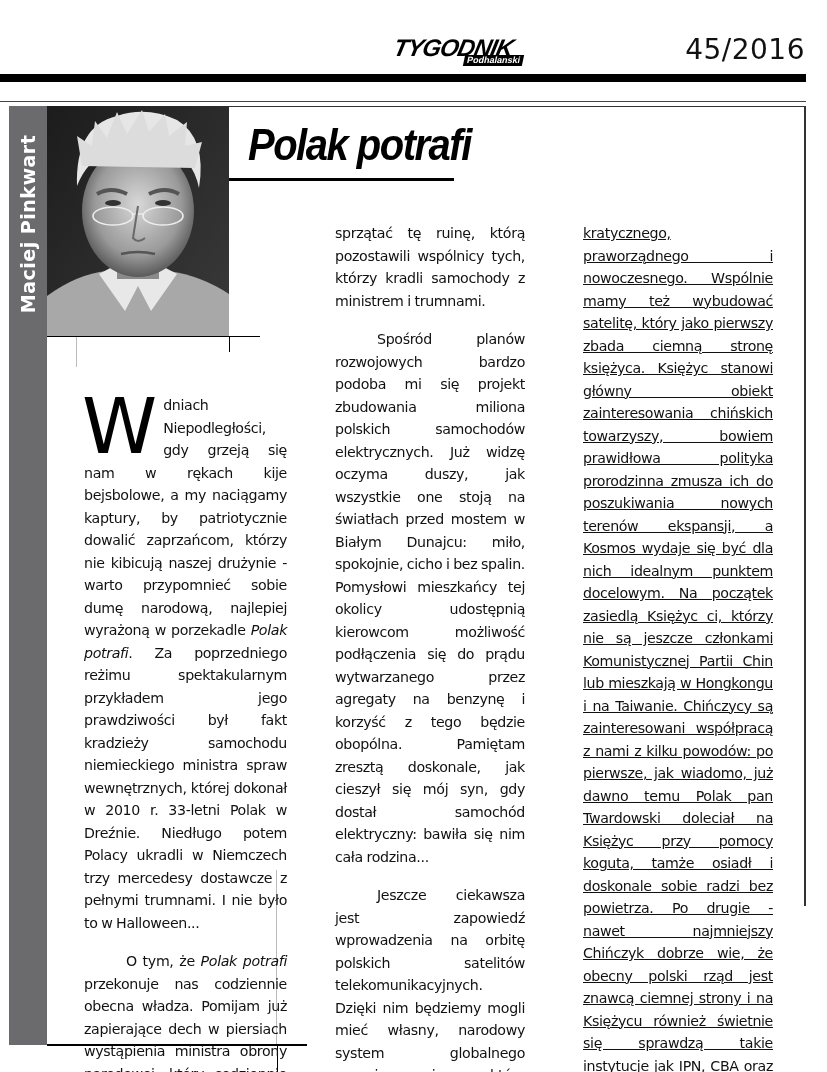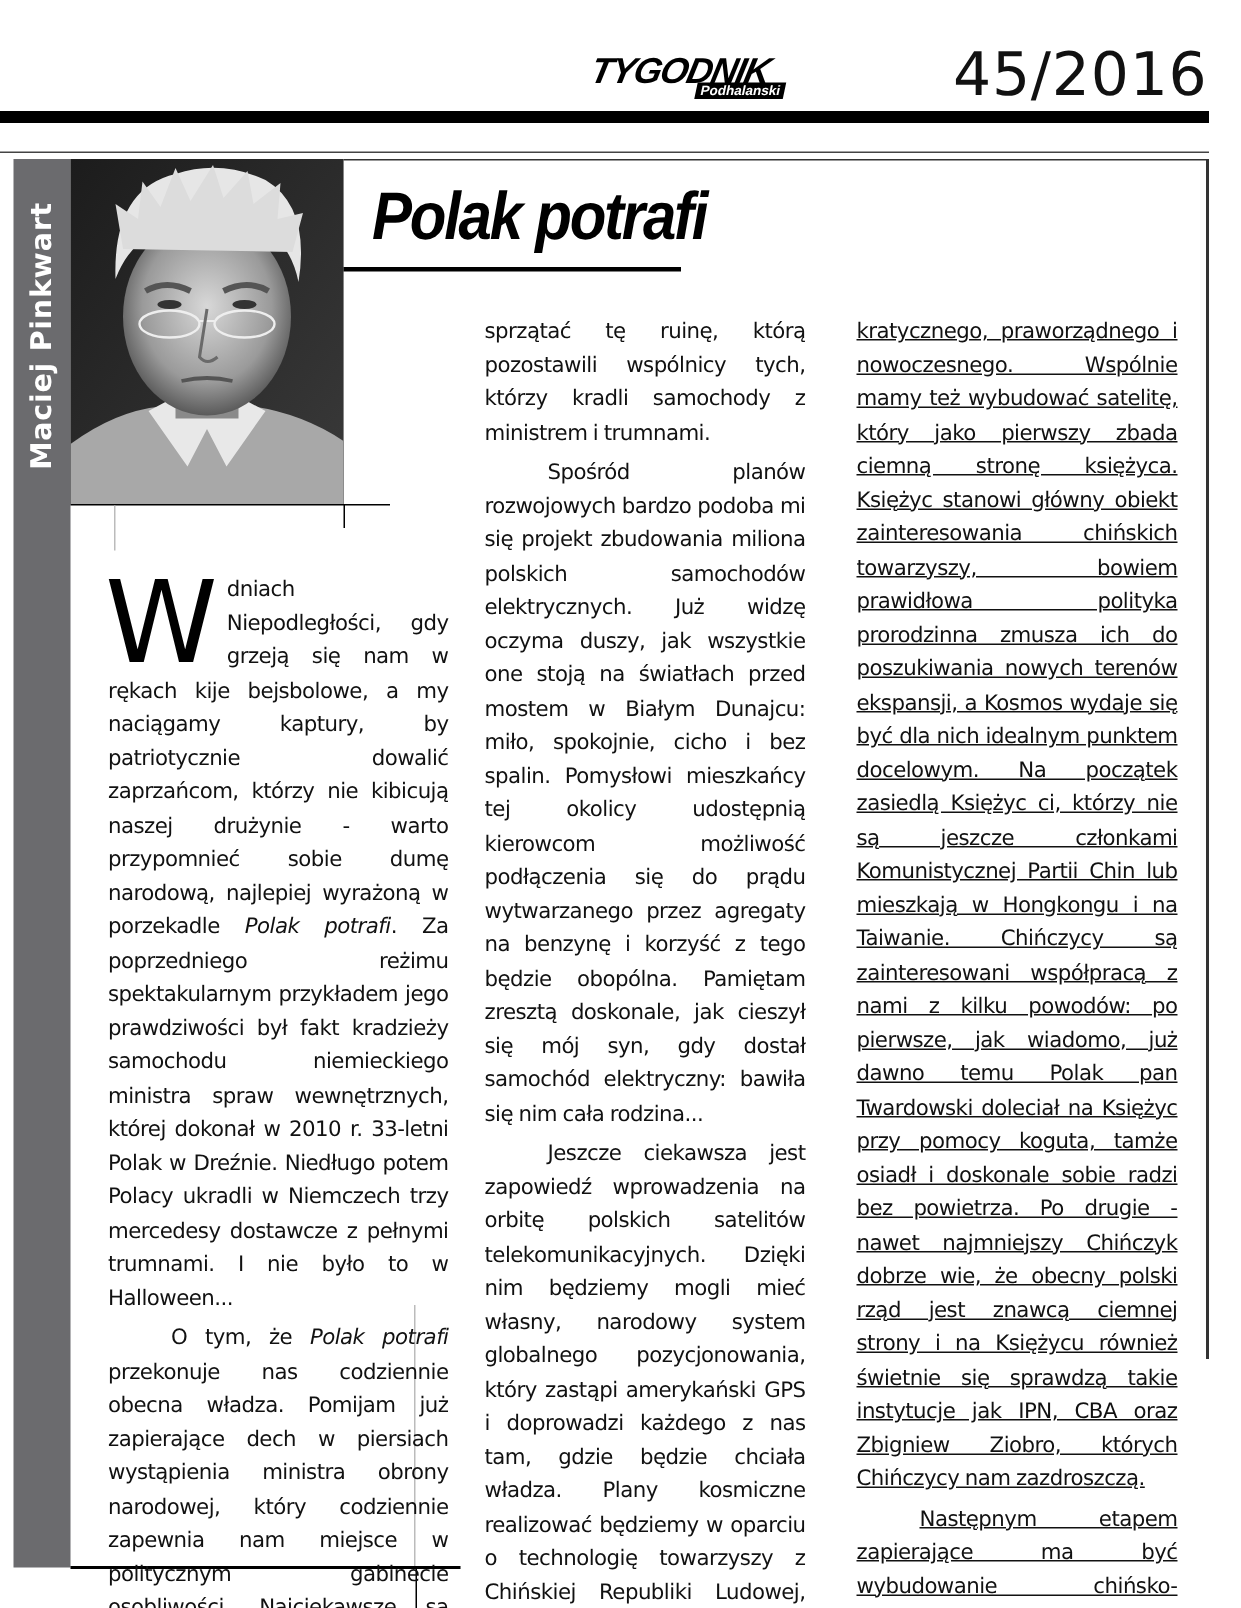--- a/index.html
+++ b/index.html
@@ -9,21 +9,21 @@
   
   .masthead { position:absolute; left:0; top:0; width:827px; height:80px; }
   .logo { position:absolute; left:394px; top:36px; width:146px; height:36px; }
   .logo-main { position:absolute; left:0; top:0; font-family:"Liberation Sans",sans-serif;
                font-weight:bold; font-style:italic; font-size:24px; letter-spacing:-1px;
                color:#000; transform:skewX(-12deg); line-height:24px; }
   .logo-sub { position:absolute; left:70px; top:19px; background:#000; color:#fff;
               font-family:"Liberation Sans",sans-serif; font-weight:bold; font-size:9px;
               padding:0 3px; line-height:11px; transform:skewX(-12deg); }
   .issue { position:absolute; right:22px; top:30px; font-family:"DejaVu Sans",sans-serif;
-           font-size:40px; font-weight:normal; color:#111; line-height:40px; letter-spacing:0.5px; }
+           font-size:28px; font-weight:normal; color:#111; line-height:40px; letter-spacing:0.5px; }
   .mast-bar { position:absolute; left:0; top:74px; width:806px; height:8px; background:#000; }
   .hair-top { position:absolute; left:0; top:101px; width:806px; height:1px; background:#444; }
 
   
   .sidebar { position:absolute; left:9px; top:106px; width:38px; height:939px; background:#6b6b6e; }
   .sidebar-name { position:absolute; left:0; top:0; width:38px; height:230px; }
   .sidebar-name span { position:absolute; left:19px; top:118px; transform:translate(-50%,-50%) rotate(-90deg);
                        white-space:nowrap; color:#fff; font-family:"DejaVu Sans",sans-serif;
                        font-weight:bold; font-size:19px; letter-spacing:0.5px; }
 
@@ -36,21 +36,21 @@
   .line { position:absolute; background:#000; }
 
   
   .title { position:absolute; left:248px; top:120px; font-family:"Liberation Sans",sans-serif;
            font-weight:bold; font-style:italic; font-size:40px; letter-spacing:-1.5px;
            color:#000; transform:scaleY(1.12); transform-origin:left top; line-height:44px; }
 
   
   .col { position:absolute; font-family:"DejaVu Sans",sans-serif; font-size:14.2px; line-height:22.5px;
          color:#111; text-align:justify; hyphens:none; letter-spacing:-0.35px; word-spacing:-0.5px; }
-  .col p { margin:4px; }
+  .col p { margin:16px; }
   .col p.indent { text-indent:42px; }
   .col em { font-style:italic; }
   .col1 { left:68px; top:378px; width:235px; }
   .col2 { left:319px; top:206px; width:222px; }
   .col3 { left:567px; top:206px; width:222px;text-decoration:underline; }
   .dropcap { float:left; font-family:"DejaVu Sans",sans-serif; font-weight:normal; font-size:76px;
              line-height:60px; margin:3px 6px -4px -2px; color:#000; letter-spacing:0; }
   .signature { text-align:right; font-weight:bold; margin-top:2px !important; }
 </style>
 </head>

